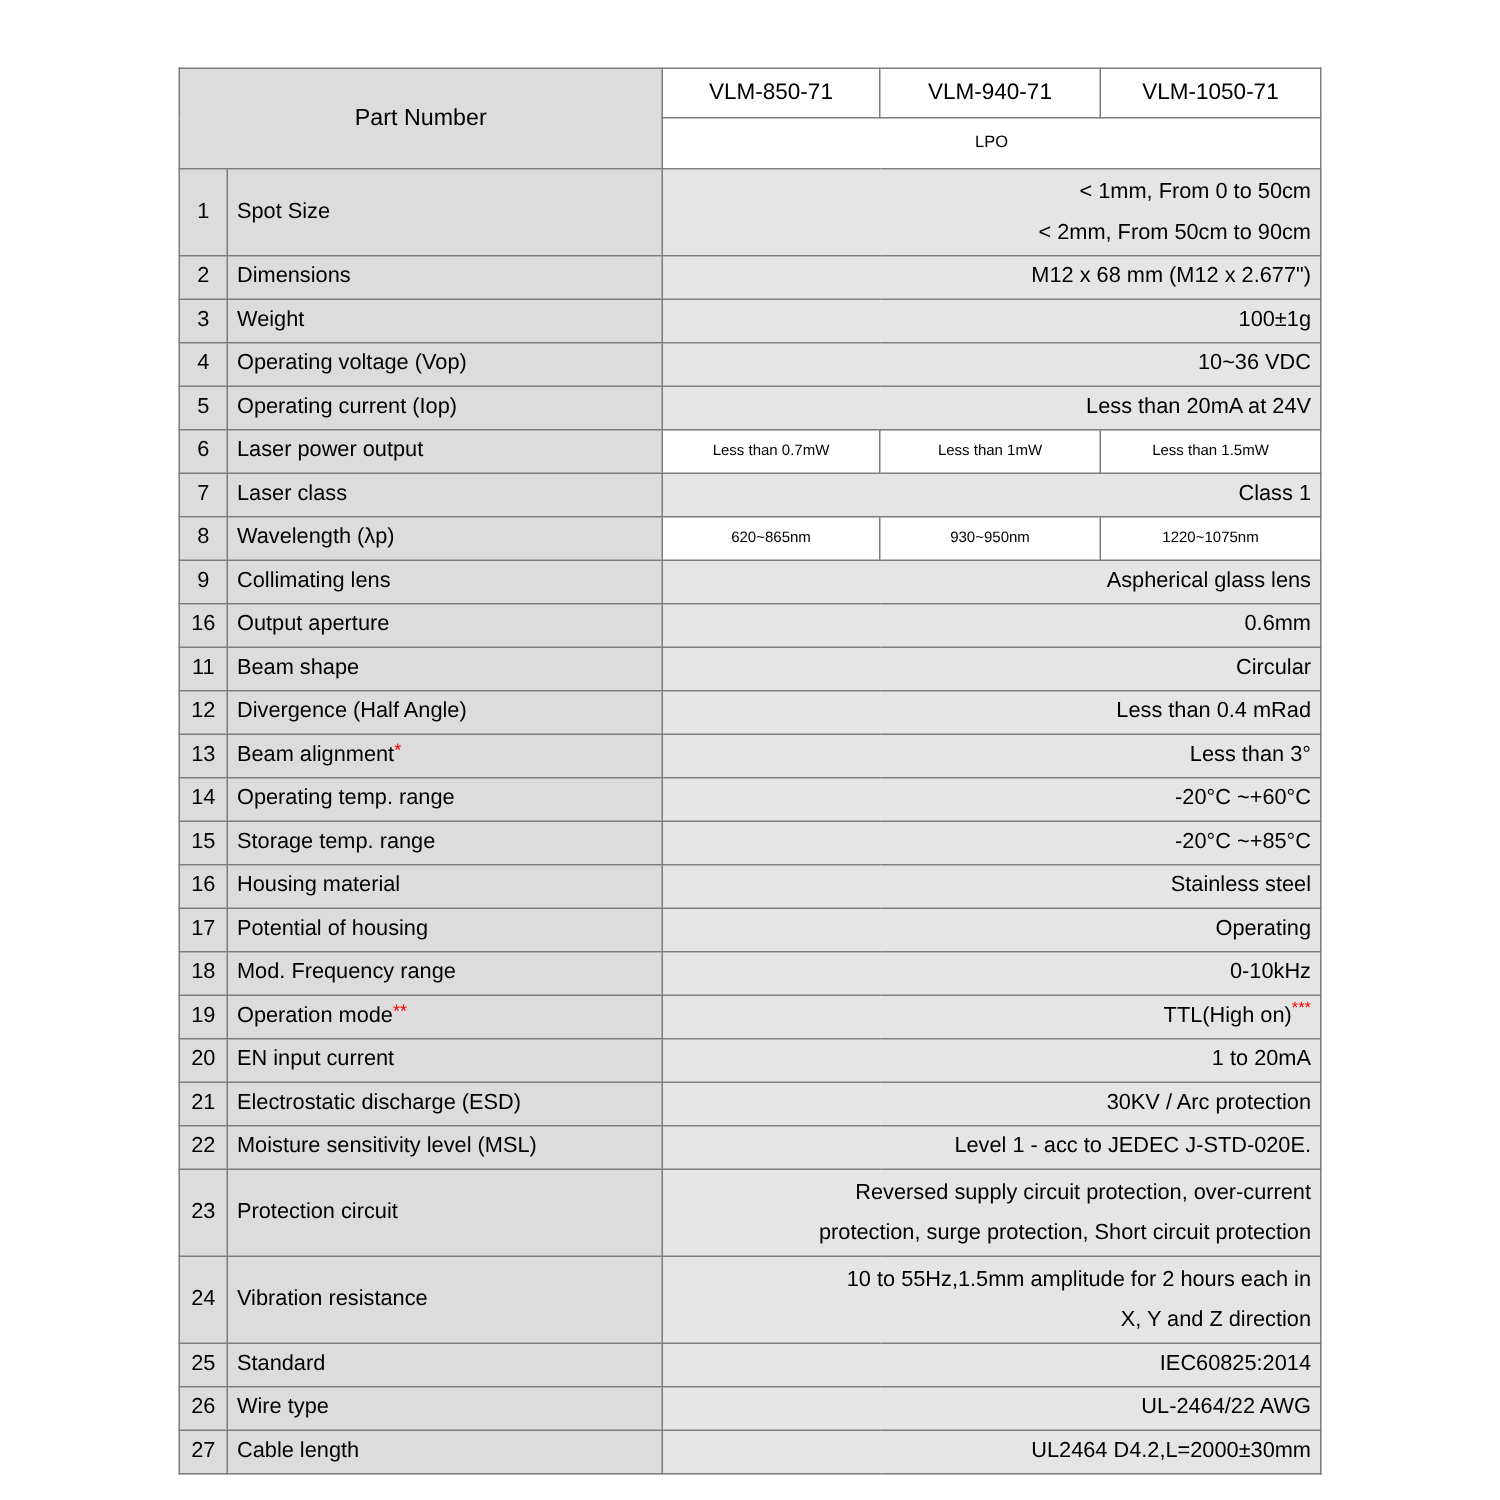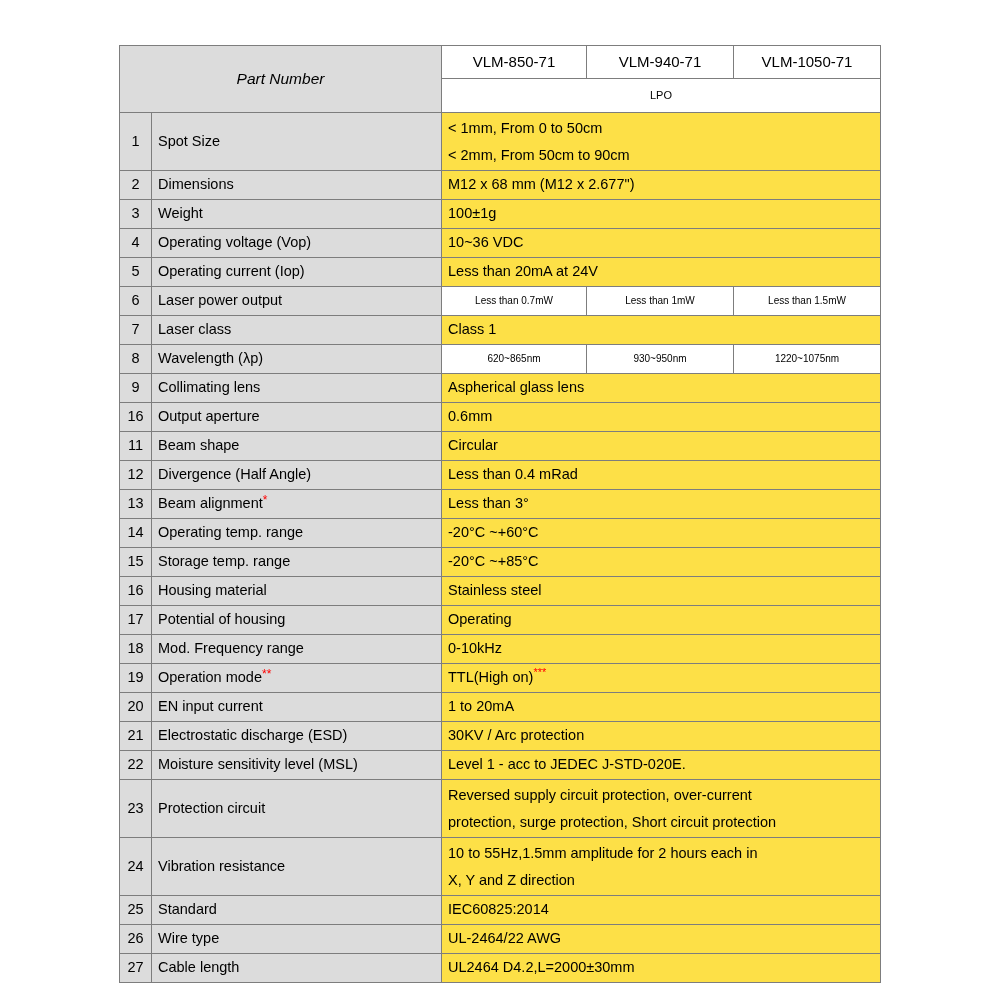--- a/index.html
+++ b/index.html
@@ -61,39 +61,38 @@
     white-space: nowrap;
     margin-top: 27px;
   }
 
   
   .partnum {
     background: #dcdcdc;
     text-align: center;
     font-size: 15.5px;
     height: 65px;
-    font-style: italic;
   }
   .pn-cell {
     background: #ffffff;
     text-align: center;
     height: 32px;
     font-size: 15px;
   }
   .lpo-cell {
     background: #ffffff;
     text-align: center;
     height: 33px;
     font-size: 11px;
   }
 
   
   .val {
-    background: #fde047;
-    text-align: left;
+    background: #e5e5e5;
+    text-align: right;
     margin-top: 19px;
   }
   .val-split {
     background: #ffffff;
     text-align: center;
     font-size: 10px;
   }
 
   tr.r-std td { height: 28px; }
   tr.r-tall td { height: 57px; }

